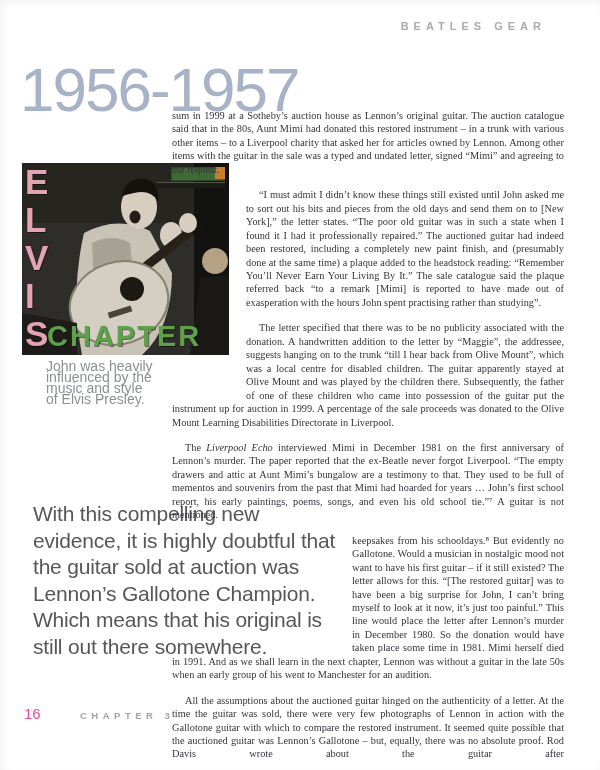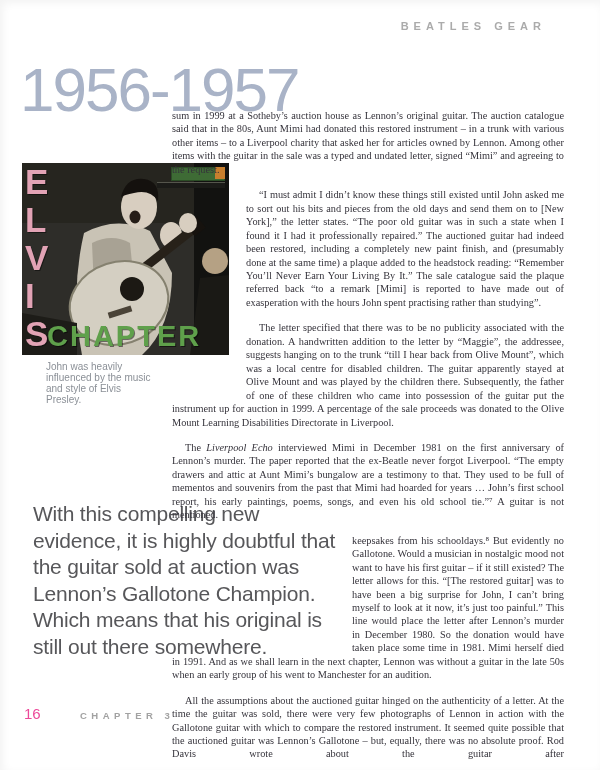--- a/index.html
+++ b/index.html
@@ -51,21 +51,21 @@
     font-family:"Liberation Sans",sans-serif;font-weight:bold;
     font-size:29px;letter-spacing:2px;color:#5fa04b;
     text-shadow:1px 1px 0 rgba(0,0,0,0.5);
   }
   .rca{position:absolute;right:4px;top:4px;width:52px;height:12px;background:#3e6b35;border:1px solid #2c4d26;}
   .rca::after{content:"";position:absolute;right:-1px;top:-1px;width:10px;height:12px;background:#c87f2e;}
   .rca-strip{position:absolute;right:4px;top:19px;width:68px;height:5px;background:#1b1b18;border-top:1px solid #55554c;}
   
   .caption{
     position:absolute;left:46px;top:361px;width:110px;
-    font-size:10px;line-height:11px;color:#8b9097;
+    font-size:14px;line-height:11px;color:#8b9097;
   }
   
   .quote{
     position:absolute;left:33px;top:501px;width:318px;
     font-family:"Liberation Sans",sans-serif;
     font-size:21px;line-height:26.5px;letter-spacing:-0.2px;
     color:#57575a;
   }
   
   .pagenum{position:absolute;left:24px;top:705px;font-size:15px;color:#ec4899;}

